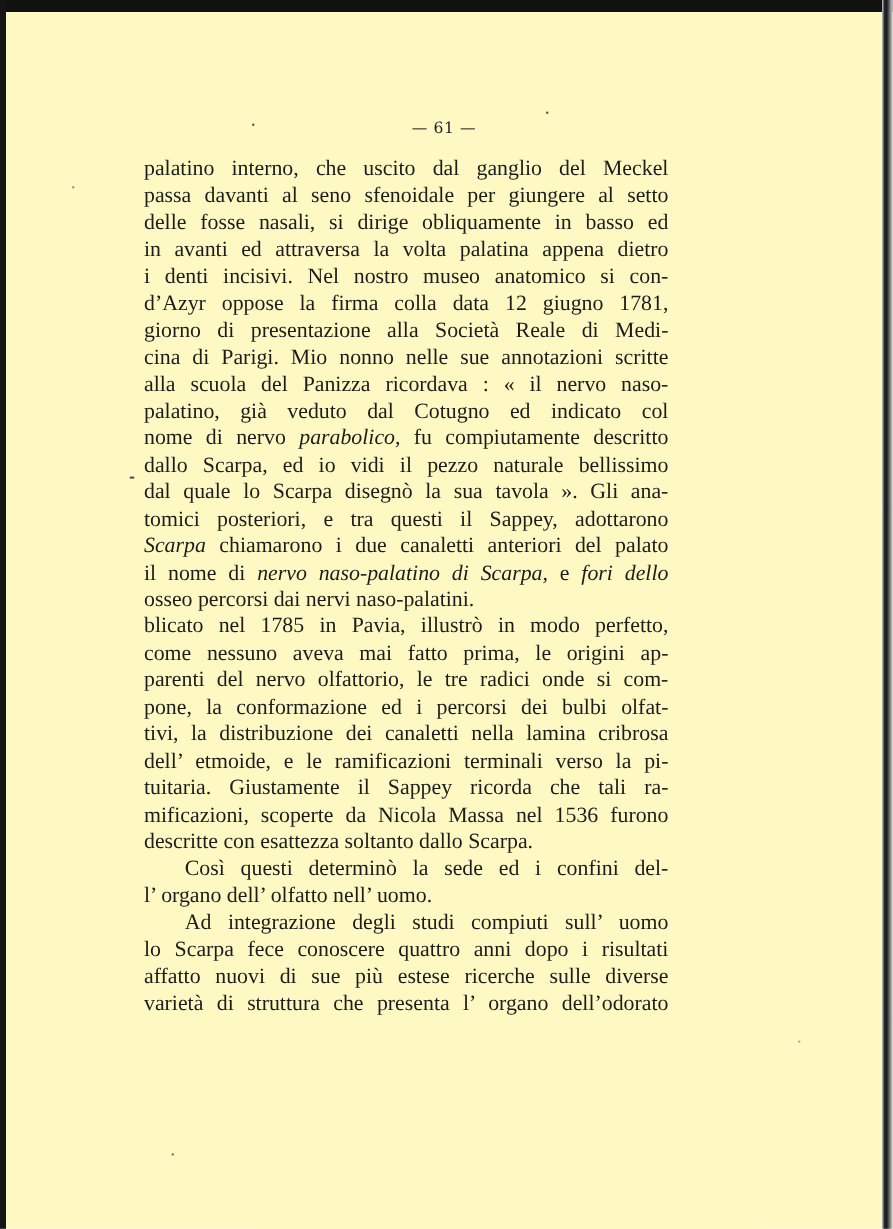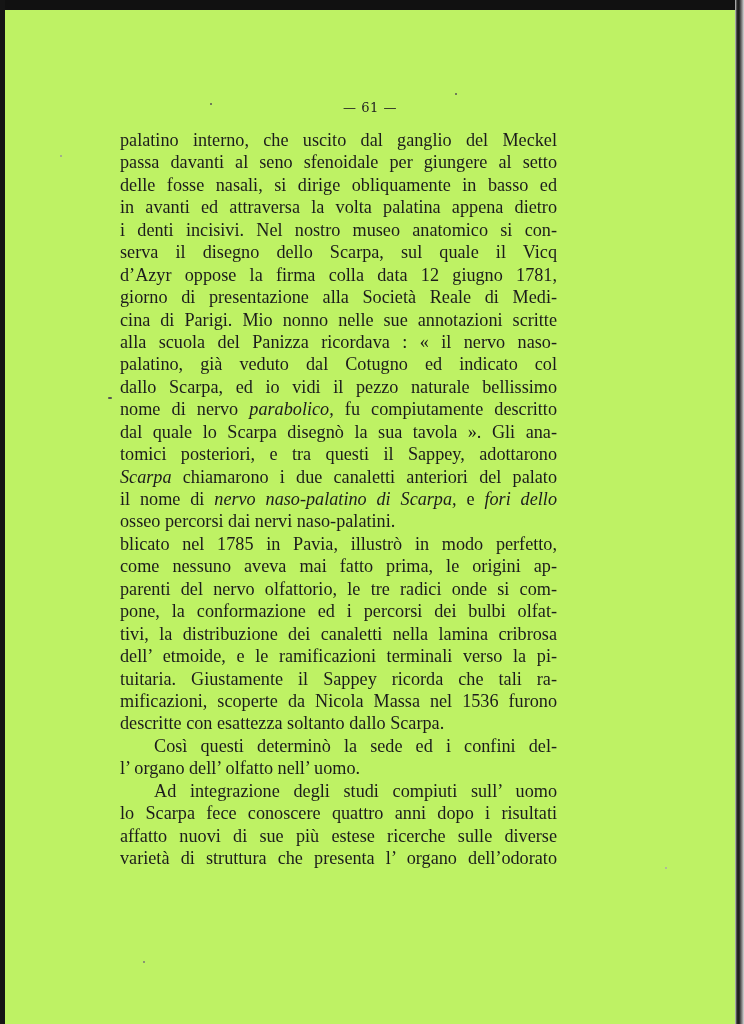--- a/index.html
+++ b/index.html
@@ -28,21 +28,21 @@
     .scan-right {
       position: absolute;
       right: 0; top: 0;
       width: 9px; height: 1024px;
       background: linear-gradient(to right, #cfcfcf 0px, #2a2a2a 2px, #1a1a1a 4px, #8a8a8a 7px, #d8d8d8 9px);
     }
     .page {
       position: absolute;
       left: 5px; top: 10px;
       width: 730px; height: 1014px;
-      background: #bef264;
+      background: #fef9c3;
     }
     .folio {
       position: absolute;
       left: 0;
       width: 730px;
       top: 90px;
       text-align: center;
       font-family: "DejaVu Serif", serif;
       font-size: 13px;
       color: #222;
@@ -90,28 +90,27 @@
 <div class="scan-right"></div>
 
 <div class="page">
   <div class="folio">— 61 —</div>
   <div class="text-block" id="text-block">
       <div class="line"><span class="seg">palatino interno, che uscito dal ganglio del Meckel</span></div>
       <div class="line"><span class="seg">passa davanti al seno sfenoidale per giungere al setto</span></div>
       <div class="line"><span class="seg">delle fosse nasali, si dirige obliquamente in basso ed</span></div>
       <div class="line"><span class="seg">in avanti ed attraversa la volta palatina appena dietro</span></div>
       <div class="line"><span class="seg">i denti incisivi. Nel nostro museo anatomico si con-</span></div>
-      <div class="line"><span class="seg">serva il disegno dello Scarpa, sul quale il Vicq</span></div>
       <div class="line"><span class="seg">d’Azyr oppose la firma colla data 12 giugno 1781,</span></div>
       <div class="line"><span class="seg">giorno di presentazione alla Società Reale di Medi-</span></div>
       <div class="line"><span class="seg">cina di Parigi. Mio nonno nelle sue annotazioni scritte</span></div>
       <div class="line"><span class="seg">alla scuola del Panizza ricordava : « il nervo naso-</span></div>
       <div class="line"><span class="seg">palatino, già veduto dal Cotugno ed indicato col</span></div>
+      <div class="line"><span class="seg">nome di nervo </span><i class="seg">parabolico,</i><span class="seg"> fu compiutamente descritto</span></div>
       <div class="line"><span class="seg">dallo Scarpa, ed io vidi il pezzo naturale bellissimo</span></div>
-      <div class="line"><span class="seg">nome di nervo </span><i class="seg">parabolico,</i><span class="seg"> fu compiutamente descritto</span></div>
       <div class="line"><span class="seg">dal quale lo Scarpa disegnò la sua tavola ». Gli ana-</span></div>
       <div class="line"><span class="seg">tomici posteriori, e tra questi il Sappey, adottarono</span></div>
       <div class="line"><i class="seg">Scarpa</i><span class="seg"> chiamarono i due canaletti anteriori del palato</span></div>
       <div class="line"><span class="seg">il nome di </span><i class="seg">nervo naso-palatino di Scarpa,</i><span class="seg"> e </span><i class="seg">fori dello</i></div>
       <div class="line last"><span class="seg">osseo percorsi dai nervi naso-palatini.</span></div>
       <div class="line"><span class="seg">blicato nel 1785 in Pavia, illustrò in modo perfetto,</span></div>
       <div class="line"><span class="seg">come nessuno aveva mai fatto prima, le origini ap-</span></div>
       <div class="line"><span class="seg">parenti del nervo olfattorio, le tre radici onde si com-</span></div>
       <div class="line"><span class="seg">pone, la conformazione ed i percorsi dei bulbi olfat-</span></div>
       <div class="line"><span class="seg">tivi, la distribuzione dei canaletti nella lamina cribrosa</span></div>

